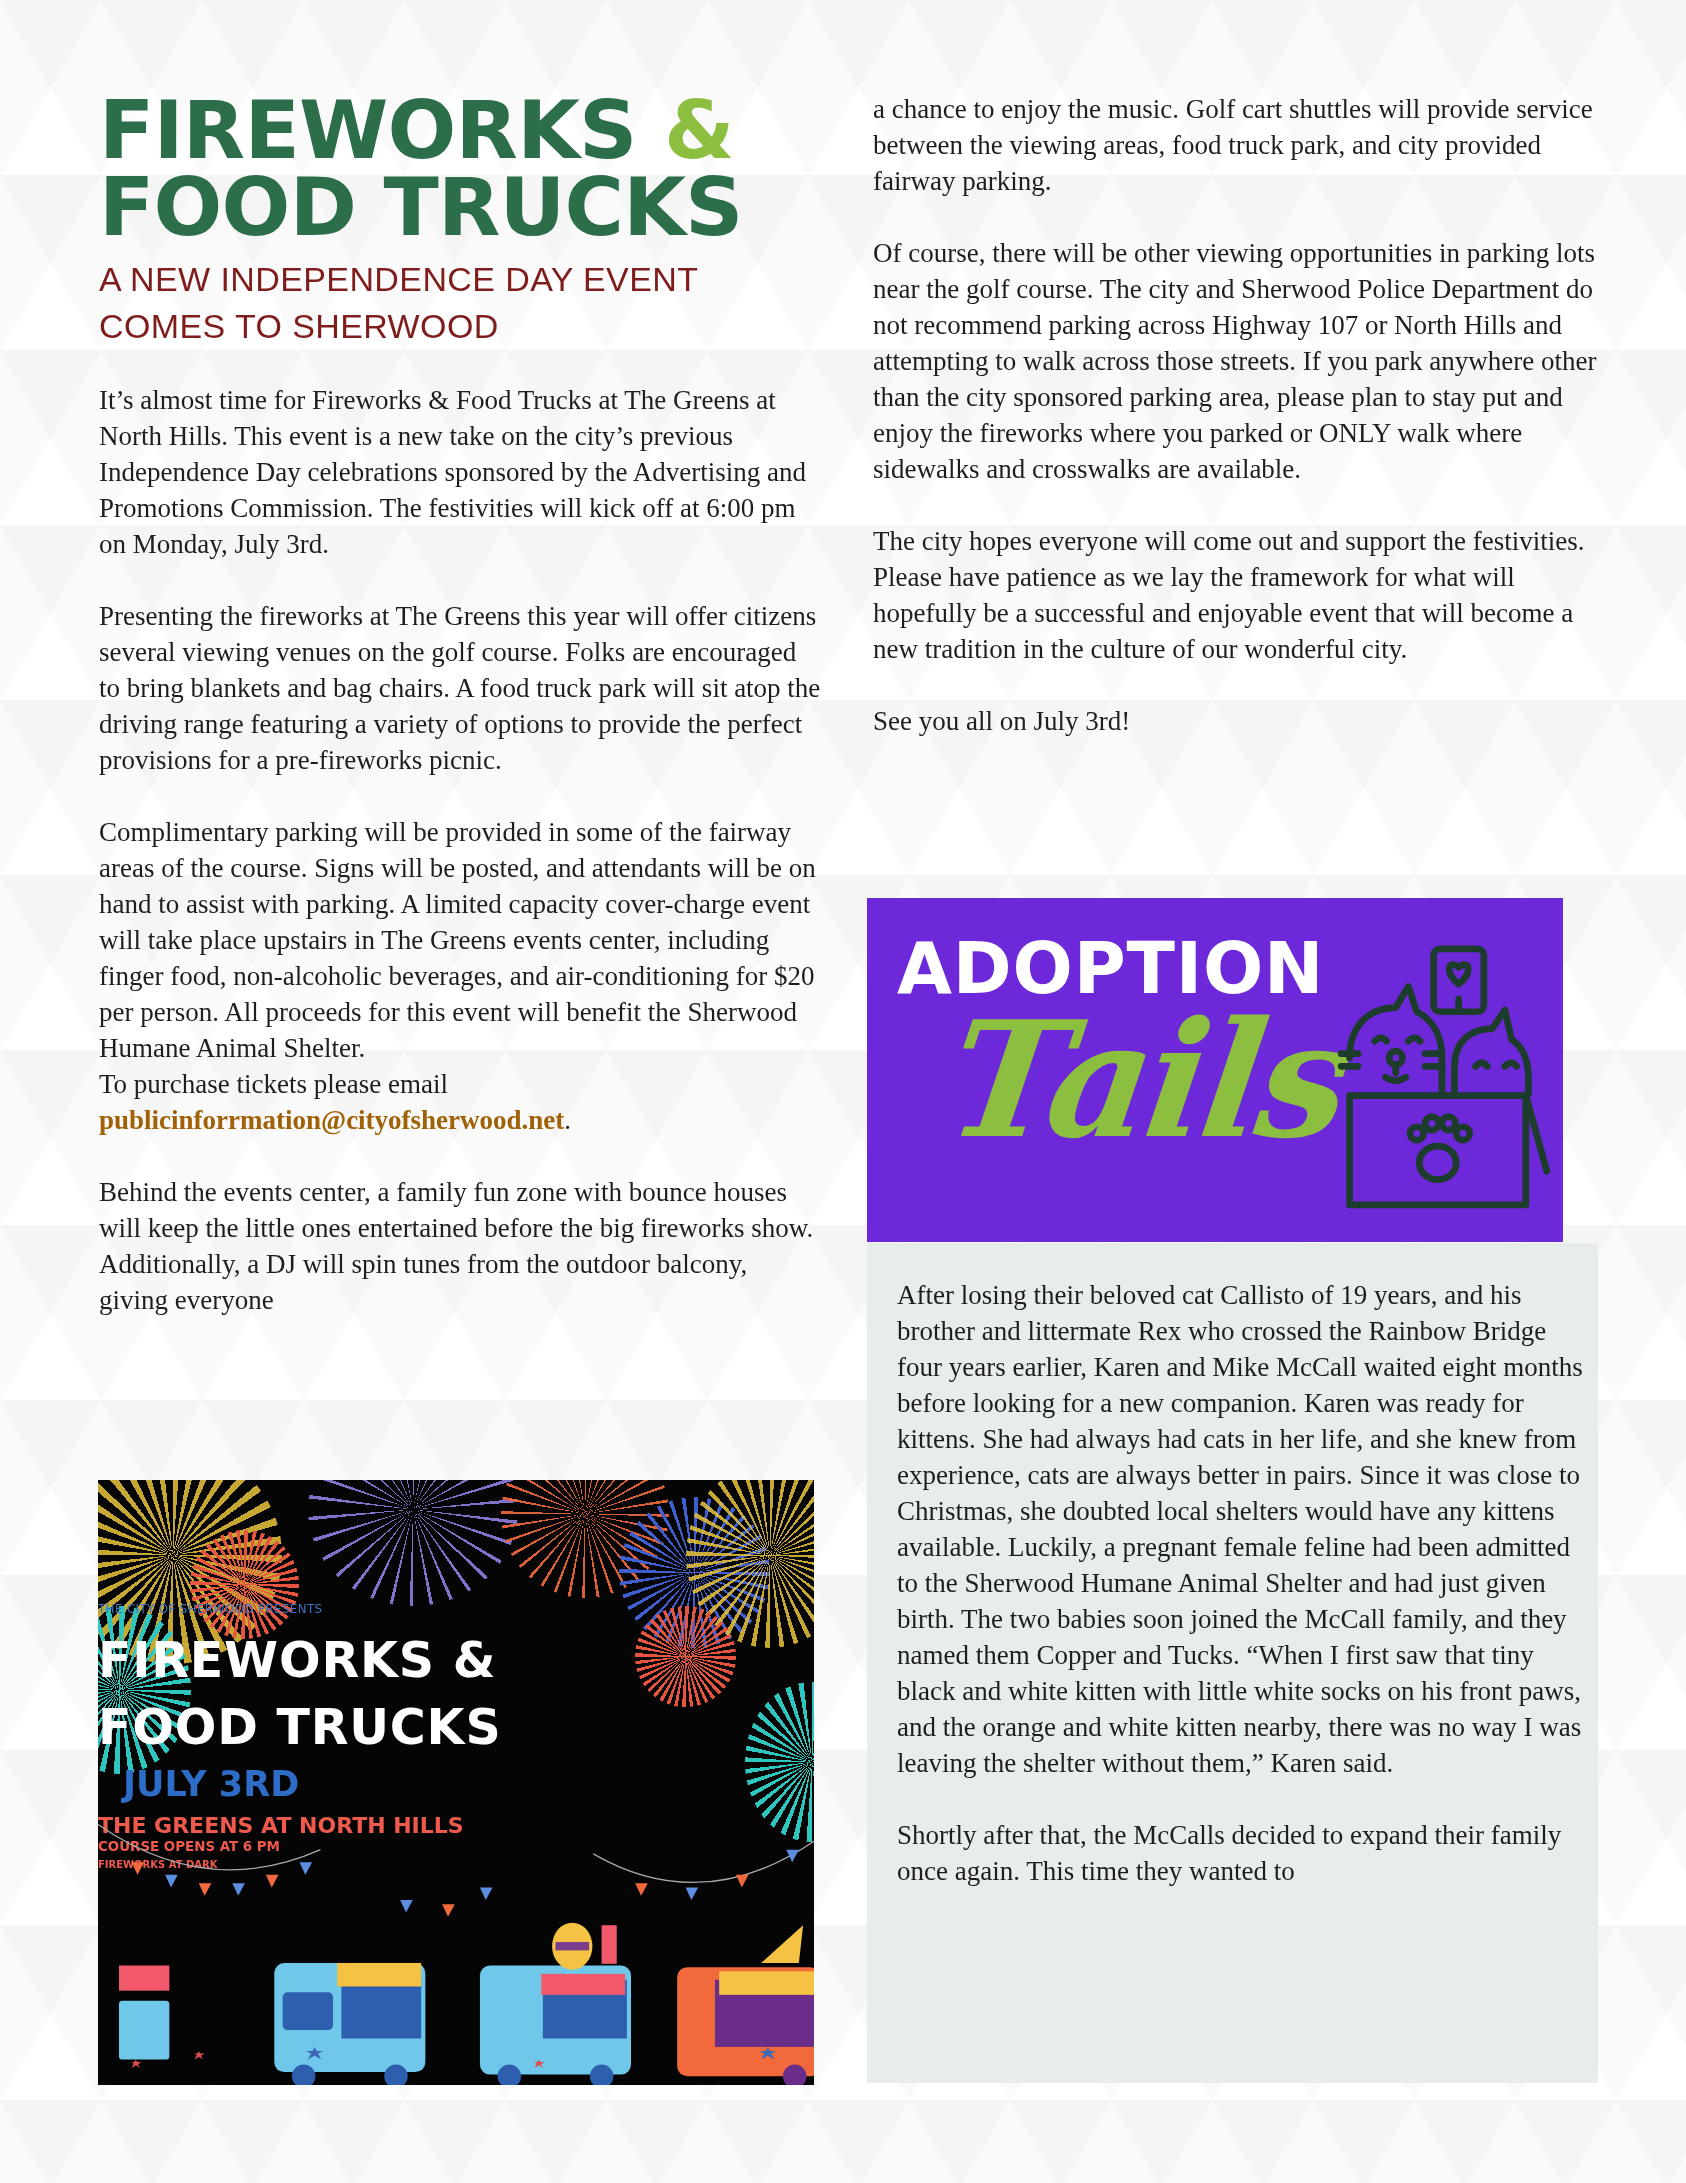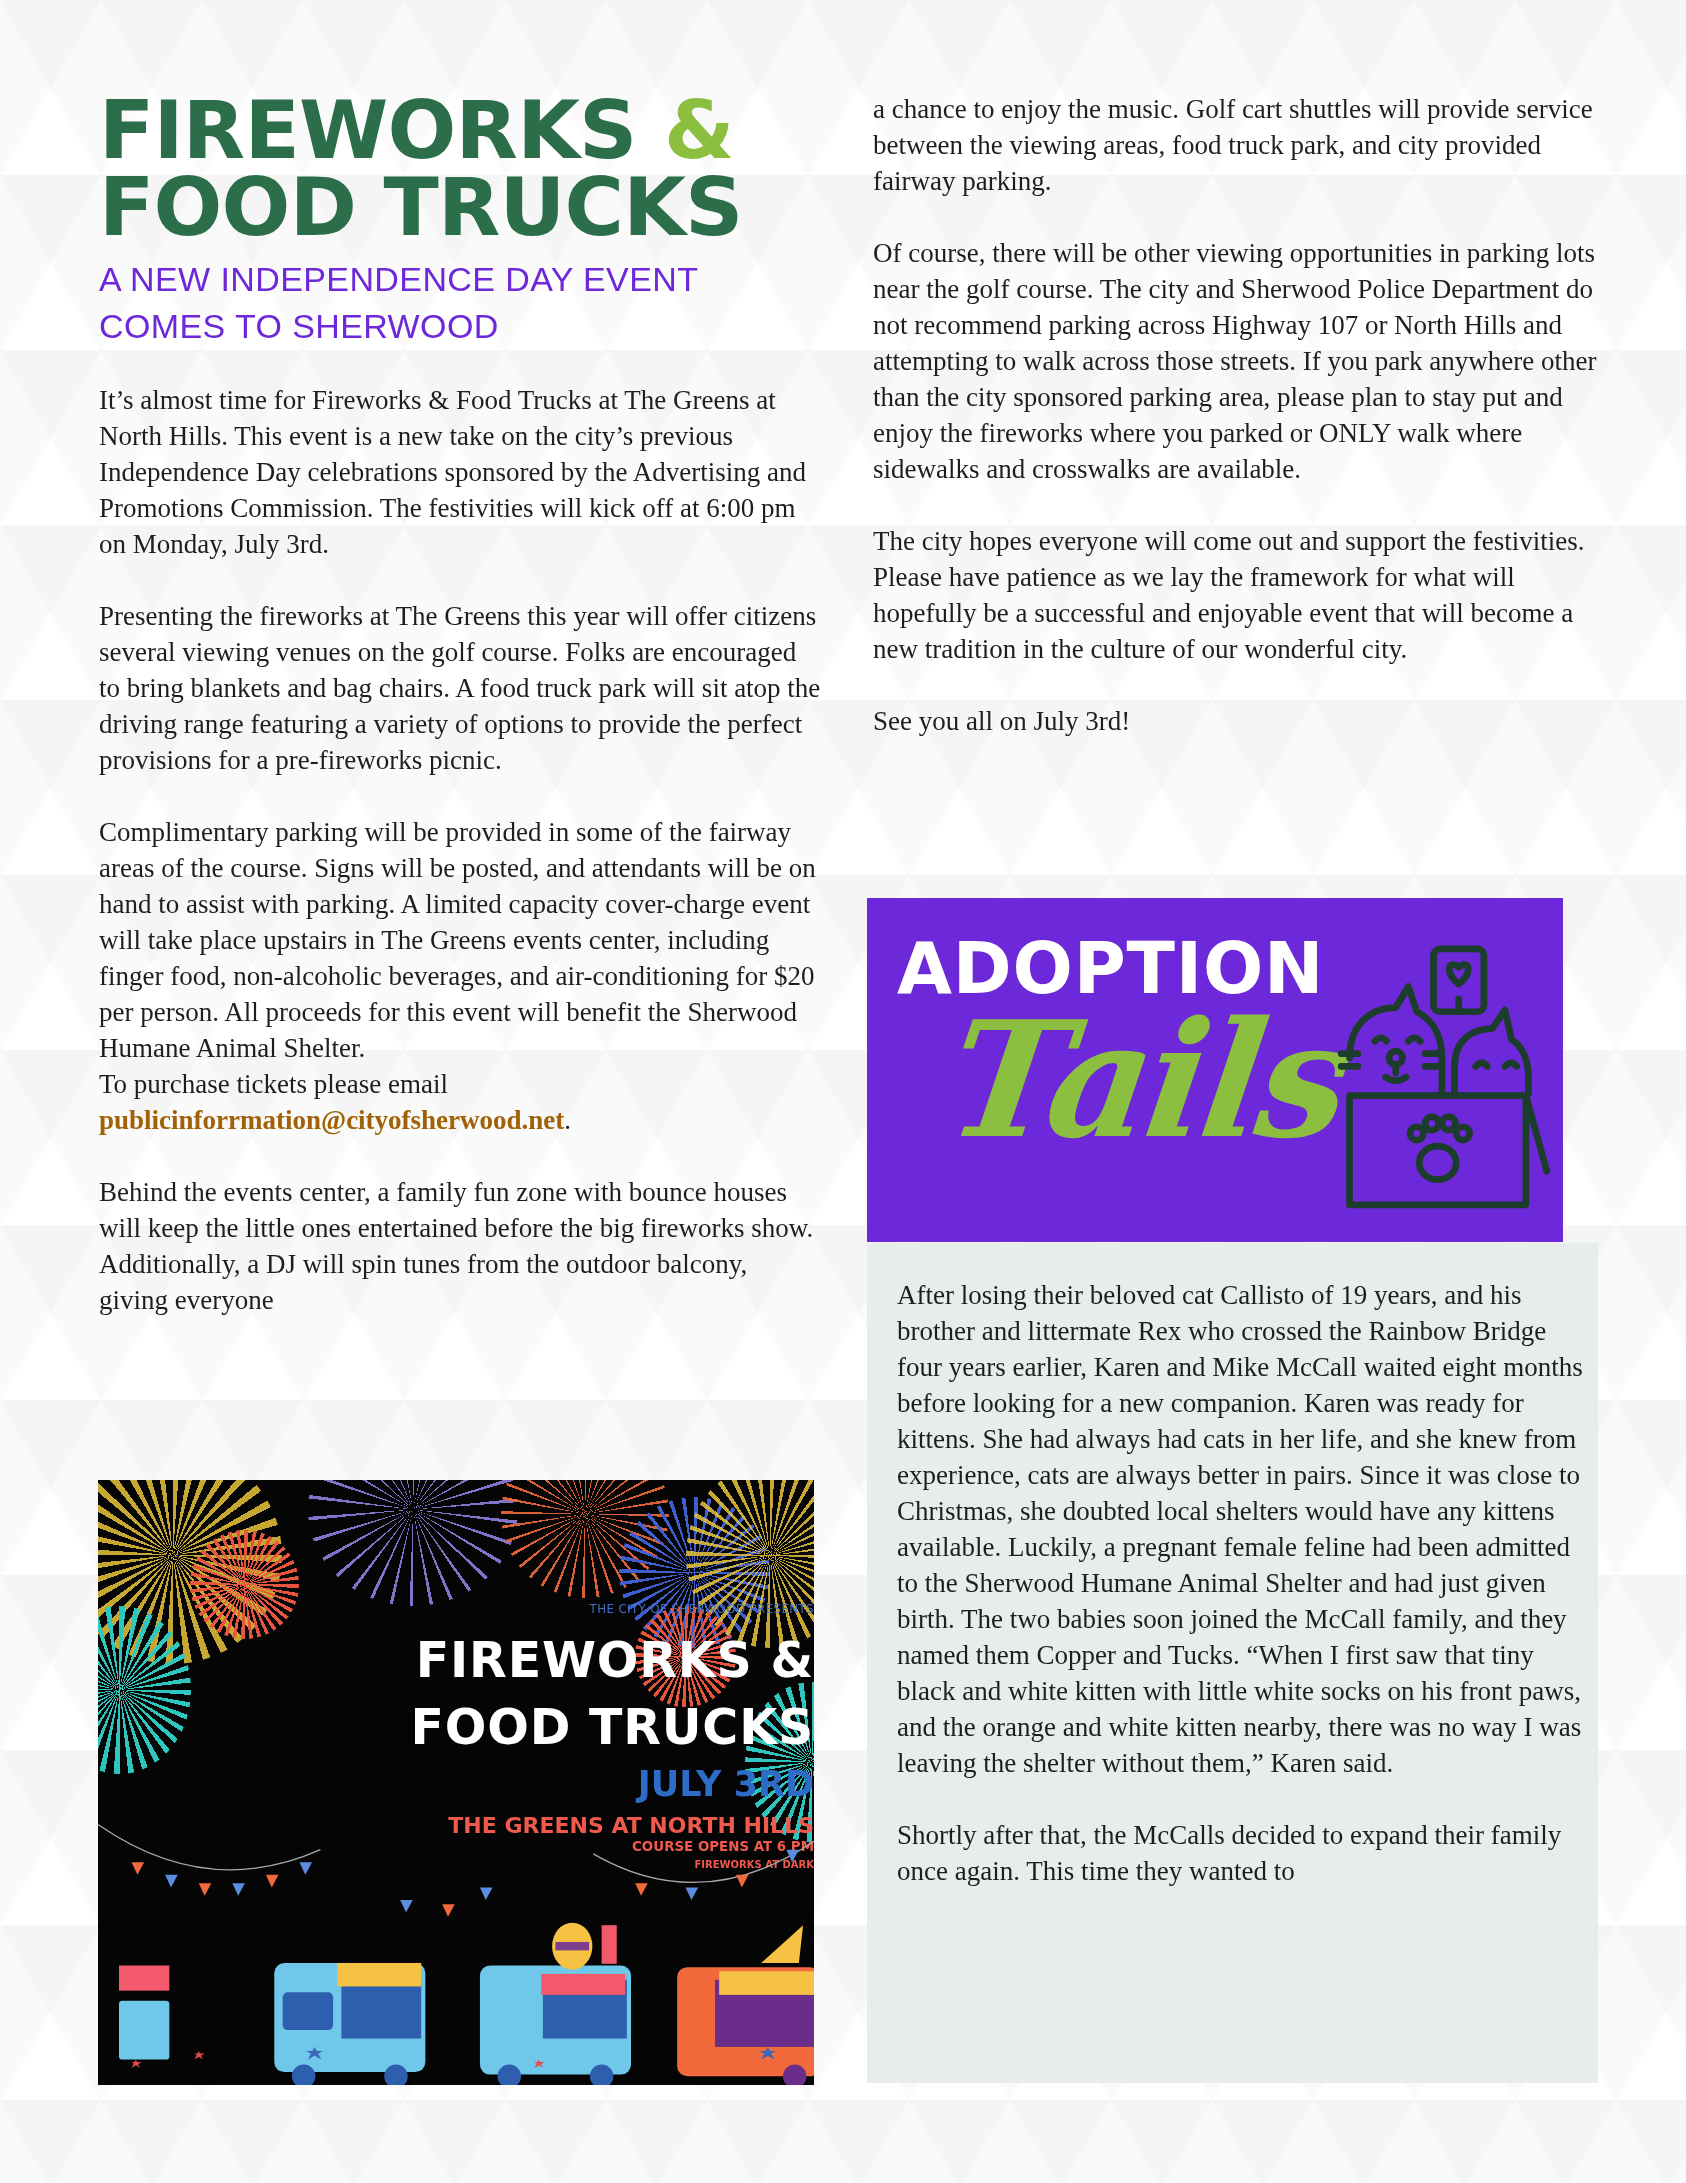--- a/index.html
+++ b/index.html
@@ -31,40 +31,40 @@
     font-size: 81px;
     line-height: 77px;
     color: #2c6e4a;
     letter-spacing: -0.8px;
   }
   .headline .amp { color: #8cbf3f; }
   .subhead {
     margin-top: 10px;
     font-size: 34px;
     line-height: 47px;
-    color: #6d28d9;
+    color: #7f1d1d;
     font-weight: normal;
     letter-spacing: 0.4px;
   }
   .body-text {
     font-size: 27px;
     line-height: 36px;
     color: #1e1e1e;
     font-weight: normal;
     font-family: Liberation Serif, serif;
   }
   .para { margin-bottom: 36px; }
   .email { font-weight: bold; color: #a16207; }
 
   .poster {
     position: absolute; left: 98px; top: 1480px; width: 716px; height: 605px;
     background: #050505; overflow: hidden; z-index: 1;
   }
   .poster .fw { position: absolute; border-radius: 50%; }
-  .poster-text { position: absolute; left: 0; right: 0; text-align: right; font-family: "DejaVu Sans", sans-serif; }
+  .poster-text { position: absolute; left: 0; right: 0; text-align: left; font-family: "DejaVu Sans", sans-serif; }
   .p-presents { top: 122px; font-size: 11.8px; color: #3f72c4; letter-spacing: 0.4px; }
   .p-title { top: 147px; font-size: 49px; line-height: 67px; color: #ffffff; font-weight: bold; letter-spacing: 0.8px; }
   .p-date { top: 284px; font-size: 35px; color: #2d6cc7; font-weight: bold; padding-left: 25px; }
   .p-venue { top: 333px; font-size: 22px; color: #ef5a4d; font-weight: bold; }
   .p-opens { top: 359px; font-size: 13.4px; color: #ef5a4d; font-weight: bold; }
   .p-dark { top: 379px; font-size: 10px; color: #ef5a4d; font-weight: bold; }
 
   .banner {
     position: absolute; left: 867px; top: 898px; width: 696px; height: 344px;
     background: #6d28d9; z-index: 1; overflow: hidden;

